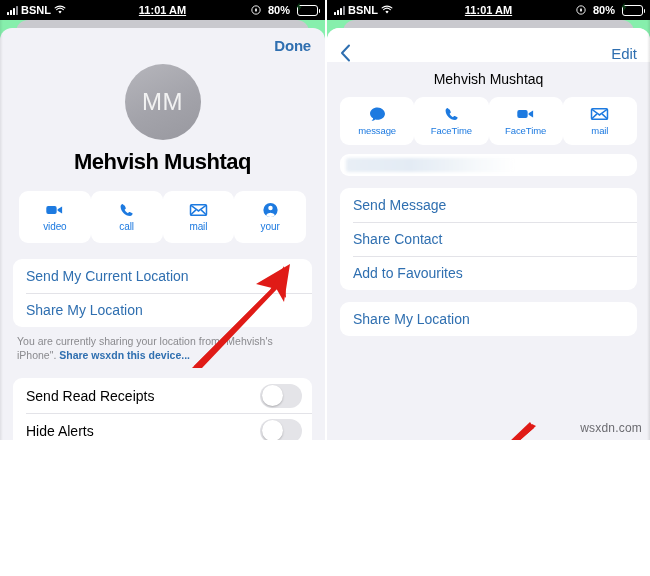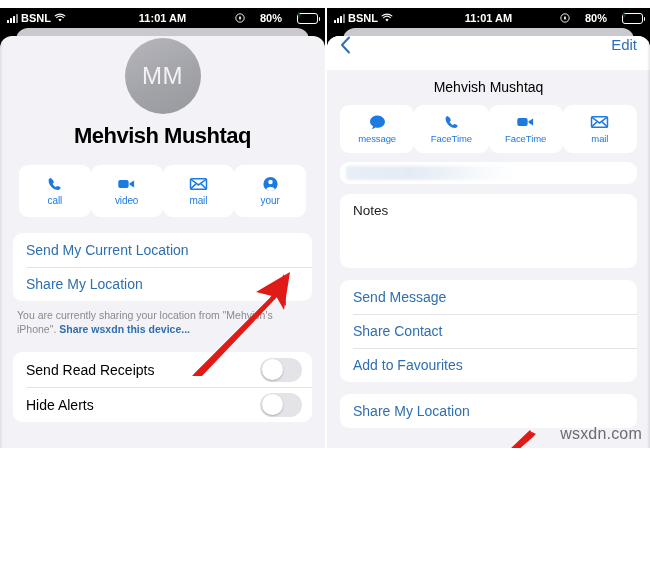--- a/index.html
+++ b/index.html
@@ -15,23 +15,22 @@
   }
   .screens {
     display: flex;
     width: 650px;
     height: 576px;
   }
   .phone {
     width: 325px;
     height: 440px;
     position: relative;
-    background: #000000;
+    background: #86efac;
     overflow: hidden;
-    margin-top: 8px;
   }
   .phone.right {
     border-left: 2px solid #ffffff;
     box-sizing: border-box;
   }
 
   
   .statusbar {
     height: 20px;
     background: #000000;
@@ -50,25 +49,26 @@
     padding-left: 7px;
     flex: 1;
   }
   .sb-center {
     position: absolute;
     left: 0; right: 0;
     text-align: center;
     font-size: 11px;
     font-weight: bold;
     letter-spacing: 0px;
+    text-decoration: underline;
   }
   .sb-right {
     display: flex;
     align-items: center;
-    gap: 15px;
+    gap: 7px;
     padding-right: 7px;
     margin-left: auto;
     font-size: 11px;
     font-weight: bold;
   }
   .bars {
     display: inline-flex;
     align-items: flex-end;
     gap: 1px;
     height: 9px;
@@ -261,21 +261,21 @@
   }
   .gap-8 { height: 8px; }
   .gap-12 { height: 12px; }
   .gap-16 { height: 16px; }
 
   
   .navbar {
     height: 34px;
     background: #ffffff;
     display: flex;
-    align-items: flex-start;
+    align-items: flex-end;
     justify-content: space-between;
     padding: 0 13px;
   }
   .chev {
     width: 11px;
     height: 18px;
   }
   .edit-btn {
     color: #2f6fb0;
     font-size: 15px;
@@ -324,21 +324,21 @@
     position: absolute;
     z-index: 25;
     pointer-events: none;
   }
 
   
   .watermark {
     position: absolute;
     right: 8px;
     bottom: 5px;
-    font-size: 16px;
+    font-size: 12px;
     color: #6b6b70;
     z-index: 40;
     letter-spacing: 0.2px;
   }
   .edge-shadow {
     position: absolute;
     top: 20px; bottom: 0; right: 0;
     width: 3px;
     background: linear-gradient(90deg, rgba(0,0,0,0.0), rgba(0,0,0,0.10));
     z-index: 35;
@@ -387,39 +387,42 @@
             </svg>
           </span>
         </span>
       </div>
     </div>
 
     <div class="sheet-behind"></div>
 
     <div class="sheet">
 
+      <div class="topbar-left">
+        <span class="done-btn">Done</span>
+      </div>
 
       <div class="avatar-wrap">
         <div class="avatar">MM</div>
         <div class="contact-name">Mehvish Mushtaq</div>
       </div>
 
       <div class="action-row">
         <div class="action-btn">
-          <svg class="ic" viewBox="0 0 20 20">
-            <path d="M5.2 2.4 C4 2.4 2.6 3.9 2.6 5.6 c0 6 5.8 11.8 11.8 11.8 1.7 0 3.2-1.4 3.2-2.6 0-.5-.3-.9-.8-1.1l-2.7-1.2c-.5-.2-1 0-1.3.4l-.9 1.1c-1.8-.9-3.4-2.5-4.3-4.3l1.1-.9c.4-.3.6-.8.4-1.3L7.9 4.8 c-.2-.5-.6-.8-1.1-.8 z" fill="#1d7ae0"></path>
-          </svg>
-          <span class="lbl">call</span>
-        </div>
-        <div class="action-btn">
           <svg class="ic" viewBox="0 0 22 16">
             <rect x="1.5" y="3.4" width="12" height="9.2" rx="2.2" fill="#1d7ae0"></rect>
             <path d="M14.6 7 L19.8 3.9 v8.2 L14.6 9 Z" fill="#1d7ae0"></path>
           </svg>
           <span class="lbl">video</span>
+        </div>
+        <div class="action-btn">
+          <svg class="ic" viewBox="0 0 20 20">
+            <path d="M5.2 2.4 C4 2.4 2.6 3.9 2.6 5.6 c0 6 5.8 11.8 11.8 11.8 1.7 0 3.2-1.4 3.2-2.6 0-.5-.3-.9-.8-1.1l-2.7-1.2c-.5-.2-1 0-1.3.4l-.9 1.1c-1.8-.9-3.4-2.5-4.3-4.3l1.1-.9c.4-.3.6-.8.4-1.3L7.9 4.8 c-.2-.5-.6-.8-1.1-.8 z" fill="#1d7ae0"></path>
+          </svg>
+          <span class="lbl">call</span>
         </div>
         <div class="action-btn">
           <svg class="ic" viewBox="0 0 20 16">
             <rect x="1.6" y="2.4" width="16.8" height="11.2" rx="1.2" fill="none" stroke="#1d7ae0" stroke-width="1.6"></rect>
             <path d="M1.9 3 L10 9 L18.1 3" fill="none" stroke="#1d7ae0" stroke-width="1.6"></path>
             <path d="M1.9 13 L7.3 7.9 M18.1 13 L12.7 7.9" fill="none" stroke="#1d7ae0" stroke-width="1.6"></path>
           </svg>
           <span class="lbl">mail</span>
         </div>
         <div class="action-btn">
@@ -544,23 +547,20 @@
             <path d="M1.9 13 L7.3 7.9 M18.1 13 L12.7 7.9" fill="none" stroke="#1d7ae0" stroke-width="1.6"></path>
           </svg>
           <span class="lbl">mail</span>
         </div>
       </div>
 
       <div class="redacted-card">
         <div class="redacted-bar"></div>
       </div>
 
-      <div class="notes-card">
-        <span>Notes</span>
-      </div>
 
       <div class="gap-12"></div>
 
       <div class="card">
         <div class="row">Send Message</div>
         <div class="row">Share Contact</div>
         <div class="row">Add to Favourites</div>
       </div>
 
       <div class="gap-12"></div>

